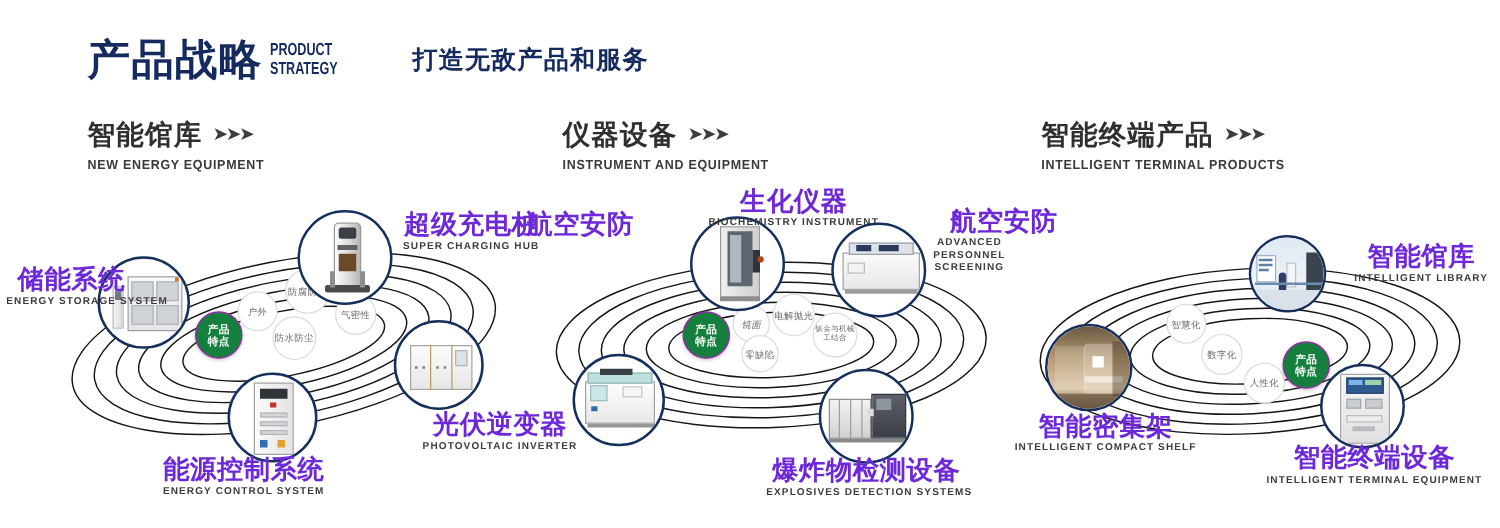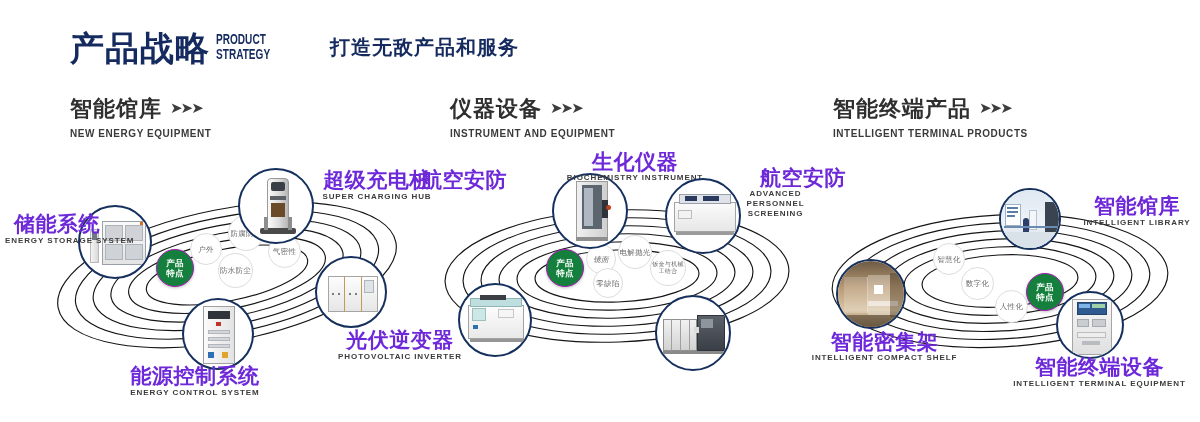--- a/index.html
+++ b/index.html
@@ -281,20 +281,24 @@
       <div class="dev" style="left:6px;top:22px;width:34px;height:32px;background:linear-gradient(180deg,#f2f2f2,#d2d2d2);border:1px solid #8f8f8f;"></div>
       <div class="dev" style="left:14px;top:22px;width:1px;height:32px;background:#9f9f9f;"></div>
       <div class="dev" style="left:23px;top:22px;width:1px;height:32px;background:#9f9f9f;"></div>
       <div class="dev" style="left:32px;top:22px;width:1px;height:32px;background:#9f9f9f;"></div>
       <div class="dev" style="left:40px;top:18px;width:28px;height:36px;background:linear-gradient(180deg,#5b6069,#3a3f47);border:1px solid #2f343b;"></div>
       <div class="dev" style="left:44px;top:22px;width:12px;height:9px;background:#8f959d;"></div>
       <div class="dev" style="left:37px;top:30px;width:5px;height:6px;background:#dcdcdc;"></div>
       <div class="dev" style="left:6px;top:54px;width:62px;height:3px;background:#8a8a8a;"></div>
     </div>
   </div>
+  <div class="plabel ta-c" style="left:198px;top:213px;width:160px;">
+    <div class="cn">爆炸物检测设备</div>
+    <div class="en">EXPLOSIVES DETECTION SYSTEMS</div>
+  </div>
 
   <div class="pcircle" style="left:43px;top:128px;width:74px;height:74px;">
     <div class="art">
       <div class="dev" style="left:8px;top:20px;width:56px;height:34px;background:linear-gradient(180deg,#fdfdfd,#e9e9e9);border:1px solid #a3a3a3;"></div>
       <div class="dev" style="left:10px;top:13px;width:52px;height:9px;background:#bfdede;border:1px solid #8fb6b6;"></div>
       <div class="dev" style="left:20px;top:10px;width:26px;height:5px;background:#3b3f45;"></div>
       <div class="dev" style="left:12px;top:23px;width:14px;height:13px;background:#cde6e6;border:1px solid #9cc0c0;"></div>
       <div class="dev" style="left:38px;top:24px;width:16px;height:9px;background:#f6f6f6;border:1px solid #c6c6c6;"></div>
       <div class="dev" style="left:10px;top:54px;width:54px;height:3px;background:#969696;"></div>
       <div class="dev" style="left:13px;top:40px;width:5px;height:4px;background:#2f6fad;"></div>

